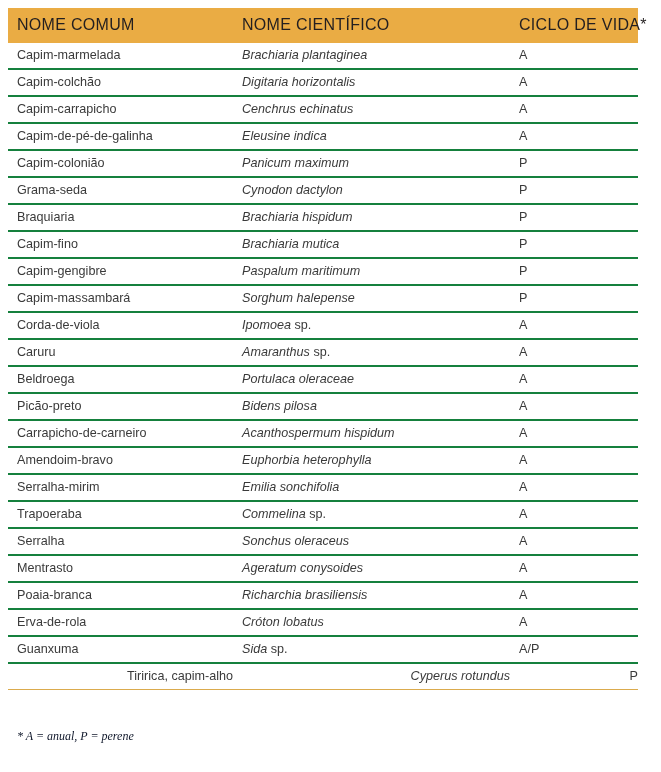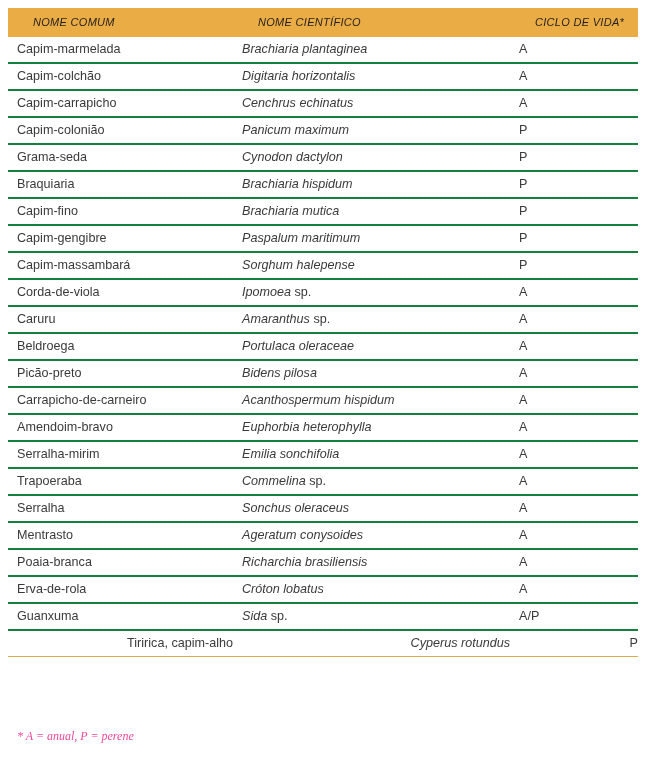--- a/index.html
+++ b/index.html
@@ -34,27 +34,26 @@
   col.c2 { width: 277px; }
   col.c3 { width: 128px; }
 
   thead tr.header-row {
     background: #eaac44;
   }
 
   thead th {
     text-align: left;
     font-weight: normal;
-    font-size: 11px;
+    font-size: 16px;
     letter-spacing: 0.3px;
     color: #231f20;
-    padding: 8px 0 9px 25px;
+    padding: 8px 0 9px 9px;
     vertical-align: middle;
     white-space: nowrap;
-    font-style: italic;
   }
 
   tbody tr.data-row {
     border-bottom: 2px solid #15803d;
   }
   tbody tr.data-row:last-child {
     border-bottom: 1px solid #dbab4d;
     text-align: right;
   }
 
@@ -77,21 +76,21 @@
   td.cycle {
     font-style: normal;
   }
 
   .footnote {
     position: absolute;
     left: 17px;
     top: 729px;
     font-size: 12px;
     font-style: italic;
-    color: #ec4899;
+    color: #0f172a;
     font-family: "Liberation Serif", serif;
     white-space: nowrap;
   }
 </style>
 </head>
 <body>
 
 <div class="table-wrap">
   <table class="weed-table">
     <colgroup>
@@ -116,20 +115,25 @@
           <td class="common">Capim-colchão</td>
           <td class="sci"><span>Digitaria horizontalis</span></td>
           <td class="cycle">A</td>
         </tr>
         <tr class="data-row">
           <td class="common">Capim-carrapicho</td>
           <td class="sci"><span>Cenchrus echinatus</span></td>
           <td class="cycle">A</td>
         </tr>
         <tr class="data-row">
+          <td class="common">Capim-de-pé-de-galinha</td>
+          <td class="sci"><span>Eleusine indica</span></td>
+          <td class="cycle">A</td>
+        </tr>
+        <tr class="data-row">
           <td class="common">Capim-colonião</td>
           <td class="sci"><span>Panicum maximum</span></td>
           <td class="cycle">P</td>
         </tr>
         <tr class="data-row">
           <td class="common">Grama-seda</td>
           <td class="sci"><span>Cynodon dactylon</span></td>
           <td class="cycle">P</td>
         </tr>
         <tr class="data-row">

